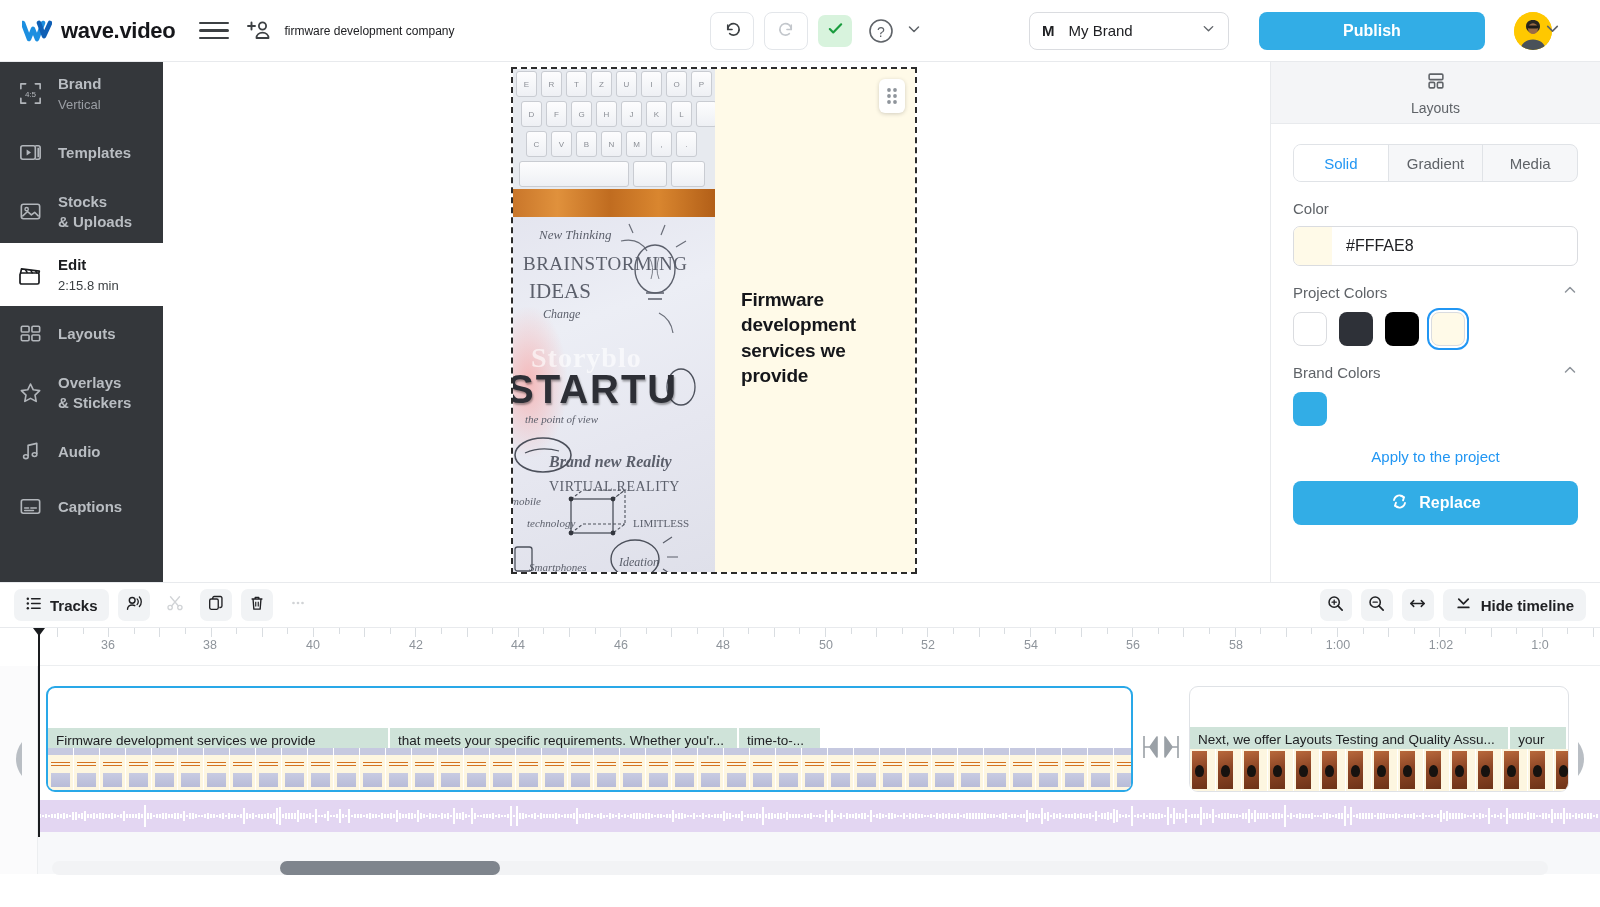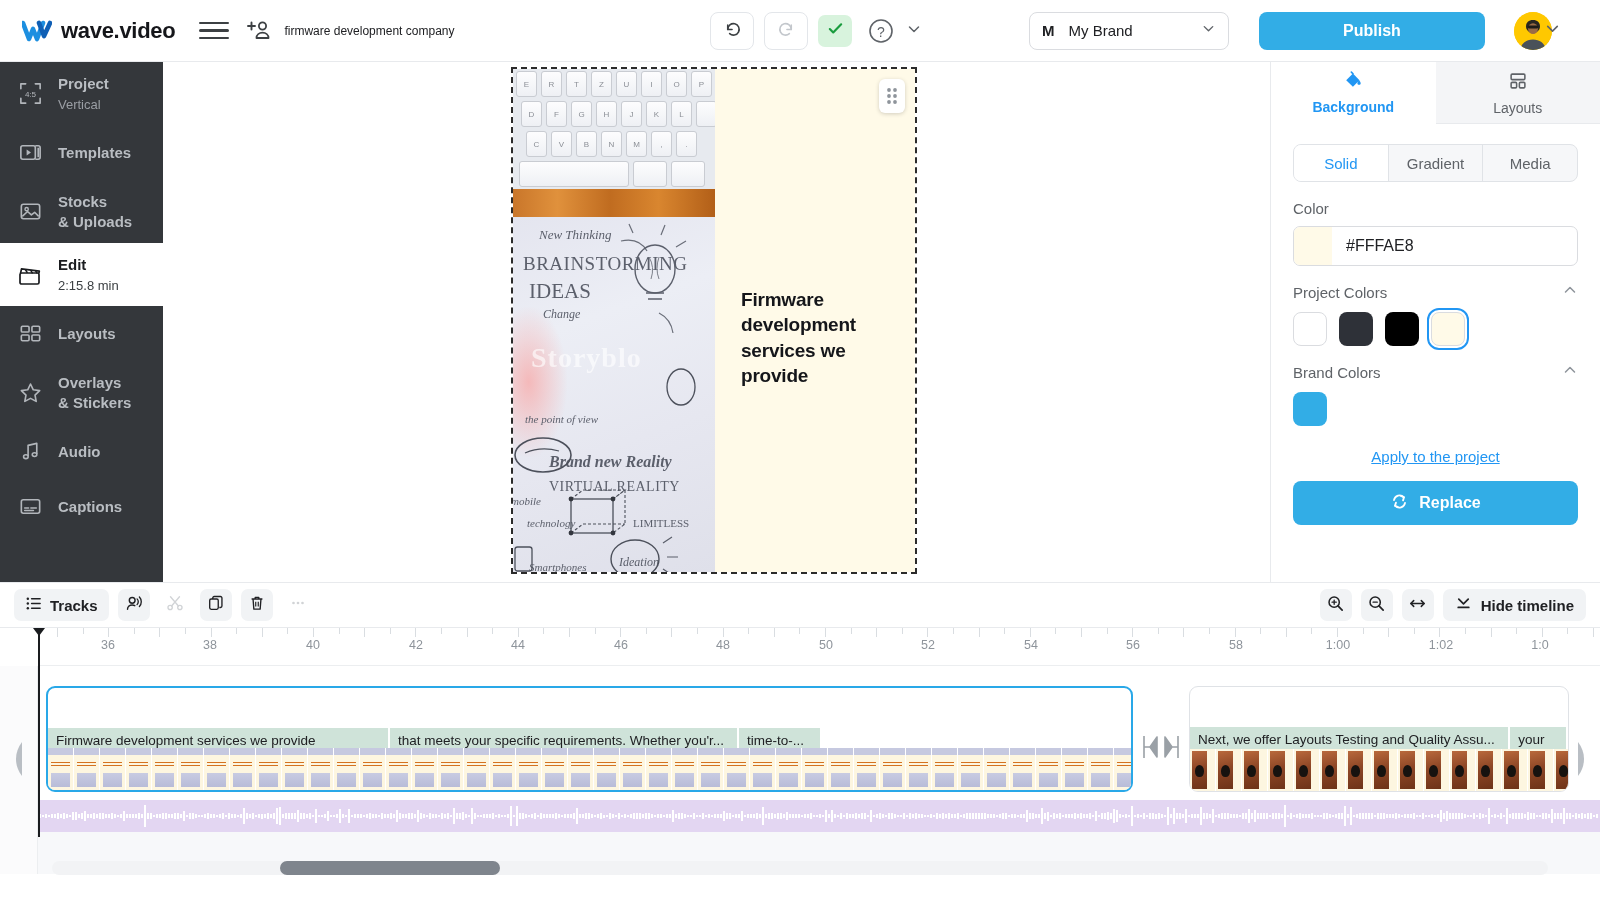--- a/index.html
+++ b/index.html
@@ -157,21 +157,21 @@
   #color-value { margin-left:14px; font-size:16px; color:#202124; }
 
   .section-head { margin: 16px 22px 0 22px; display:flex; align-items:center; justify-content:space-between; cursor:pointer; }
   .section-title { font-size:15px; color:#5f6368; }
 
   .swatches { margin: 10px 22px 0 22px; display:flex; gap:12px; }
   .sw { width:34px; height:34px; border-radius:8px; cursor:pointer; }
   .sw.sel { outline:2px solid #2196f3; outline-offset:2px; }
   .sw.bordered { border:1px solid #dadce0; }
 
-  #apply-link { margin-top:22px; text-align:center; font-size:15px; color:#2196f3; cursor:pointer;text-decoration:underline; }
+  #apply-link { margin-top:22px; text-align:center; font-size:15px; color:#2196f3; cursor:pointer; }
   #replace-btn {
     margin: 16px 22px 0 22px; height:44px; border-radius:8px; background:#32ade6;
     color:#fff; font-size:16px; font-weight:700; display:flex; align-items:center;
     justify-content:center; gap:10px; cursor:pointer; border:none;
   }
 
   
   #tl-toolbar {
     position:absolute; left:0; top:582px; width:1600px; height:46px;
     background:#ffffff; border-top:1px solid #e8eaed; border-bottom:1px solid #e8eaed;
@@ -361,21 +361,21 @@
 <div id="sidebar">
 
   <div class="side-item tall">
     <span class="side-ico">
       <svg width="27" height="27" viewBox="0 0 28 28">
         <path d="M4 9V4h5M24 9V4h-5M4 19v5h5M24 19v5h-5" fill="none" stroke="#b2b6bb" stroke-width="1.7" stroke-linecap="round" stroke-linejoin="round"></path>
         <text x="14" y="17.6" font-size="8.4" fill="#b2b6bb" text-anchor="middle" font-family="Liberation Sans, sans-serif">4:5</text>
       </svg>
     </span>
     <span class="side-txt">
-      <span class="side-lbl">Project</span><br>
+      <span class="side-lbl">Brand</span><br>
       <span class="side-sub">Vertical</span>
     </span>
   </div>
 
   <div class="side-item">
     <span class="side-ico">
       <svg width="27" height="27" viewBox="0 0 28 28">
         <rect x="4" y="7" width="15" height="14" rx="2" fill="none" stroke="#b2b6bb" stroke-width="1.7"></rect>
         <path d="M22 9v10M19 7h3a2 2 0 0 1 2 2v10a2 2 0 0 1-2 2h-3" fill="none" stroke="#b2b6bb" stroke-width="1.7"></path>
         <path d="M10 11l4.5 3-4.5 3z" fill="#b2b6bb"></path>
@@ -529,20 +529,21 @@
             <circle cx="100" cy="282" r="2.4" fill="#33363e"></circle>
           <circle cx="58" cy="316" r="2.4" fill="#33363e"></circle>
             <circle cx="100" cy="316" r="2.4" fill="#33363e"></circle>
           <ellipse cx="122" cy="342" rx="24" ry="19" fill="none" stroke="#4c505b" stroke-width="1.4"></ellipse>
           <path d="M150 326l9-6M154 340h11M150 352l9 6" stroke="#5b5f6b" stroke-width="1.2"></path>
           <rect x="2" y="330" width="17" height="24" rx="2.5" fill="none" stroke="#4c505b" stroke-width="1.3"></rect>
           <path d="M146 96q12 6 14 20" fill="none" stroke="#6a6e79" stroke-width="1.2"></path>
           <ellipse cx="168" cy="170" rx="14" ry="18" fill="none" stroke="#4c505b" stroke-width="1.3"></ellipse>
         </svg>
         <span id="watermark">Storyblo</span>
+        <span id="startup-word">STARTU</span>
       </div>
     </div>
 
     <div id="stage-text">Firmware development services we provide</div>
 
     <div id="drag-handle">
       <svg width="16" height="22" viewBox="0 0 16 22">
         <circle cx="5" cy="5" r="1.9" fill="#8e949b"></circle>
           <circle cx="11" cy="5" r="1.9" fill="#8e949b"></circle>
         <circle cx="5" cy="11" r="1.9" fill="#8e949b"></circle>
@@ -550,30 +551,20 @@
         <circle cx="5" cy="17" r="1.9" fill="#8e949b"></circle>
           <circle cx="11" cy="17" r="1.9" fill="#8e949b"></circle>
       </svg>
     </div>
   </div>
 </div>
 
 <div id="rightpanel">
 
   <div id="panel-tabs">
-    <div class="ptab active">
-      <span>
-        <svg width="22" height="22" viewBox="0 0 24 24">
-          <path d="M4.6 12.3l7.3-7.3 7.2 7.2-7.2 7.2z" fill="#2196f3"></path>
-          <path d="M10.2 3.4l1.8 1.8" stroke="#2196f3" stroke-width="1.8" stroke-linecap="round"></path>
-          <path d="M20.4 15.5c0 1-.8 1.8-1.8 1.8s-1.8-.8-1.8-1.8 1.8-3.2 1.8-3.2 1.8 2.2 1.8 3.2z" fill="#2196f3"></path>
-        </svg>
-      </span>
-      <span>Background</span>
-    </div>
     <div class="ptab">
       <span>
         <svg width="22" height="22" viewBox="0 0 24 24">
           <rect x="4.5" y="4.5" width="15" height="6" rx="1.2" fill="none" stroke="#5f6368" stroke-width="1.7"></rect>
           <rect x="4.5" y="13.5" width="6" height="6" rx="1.2" fill="none" stroke="#5f6368" stroke-width="1.7"></rect>
           <rect x="13.5" y="13.5" width="6" height="6" rx="1.2" fill="none" stroke="#5f6368" stroke-width="1.7"></rect>
         </svg>
       </span>
       <span>Layouts</span>
     </div>

